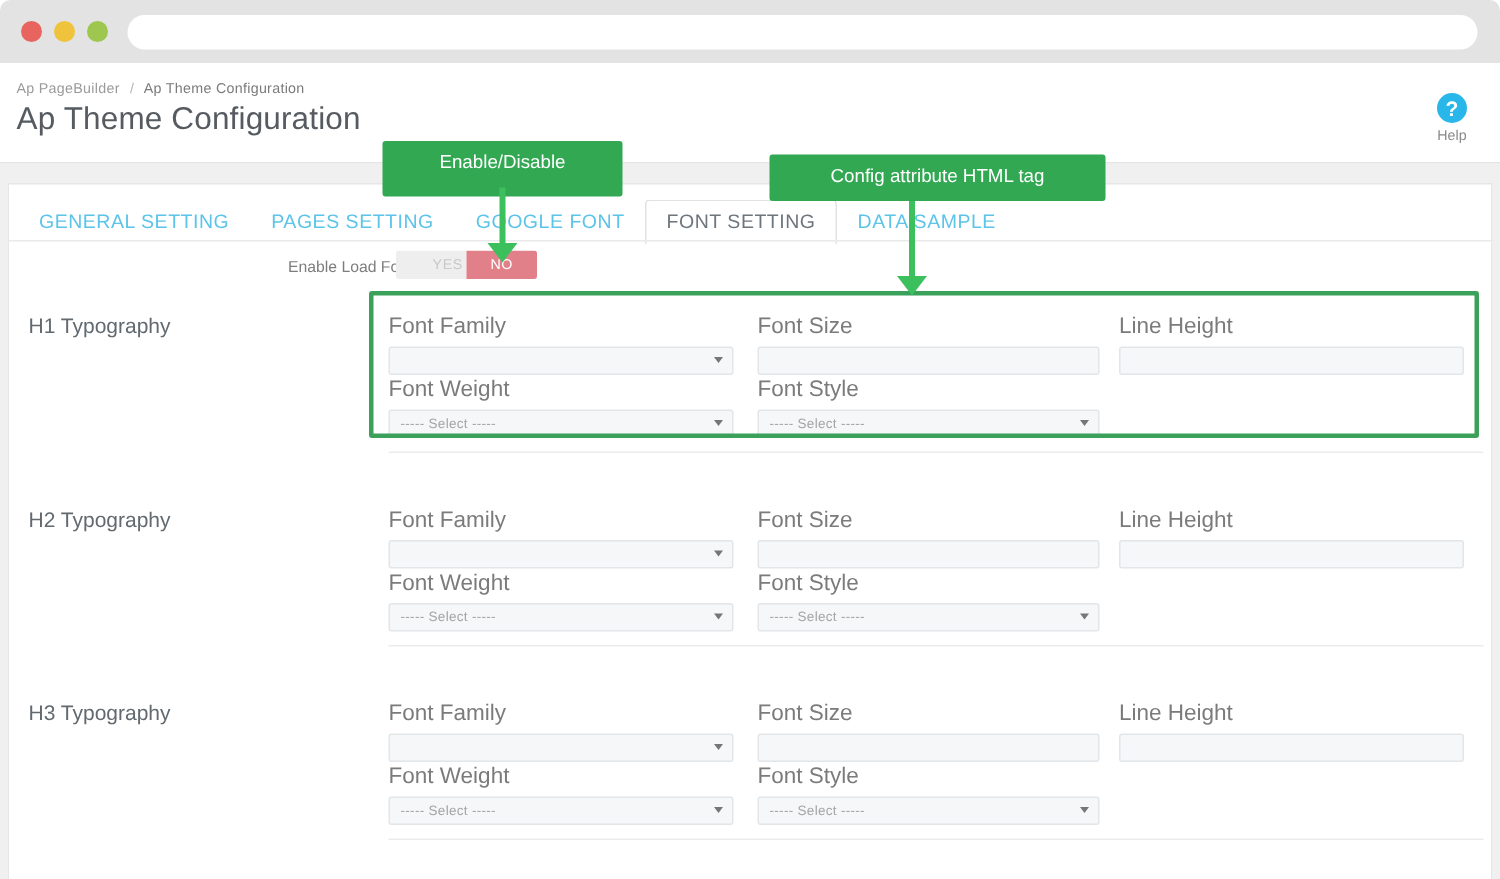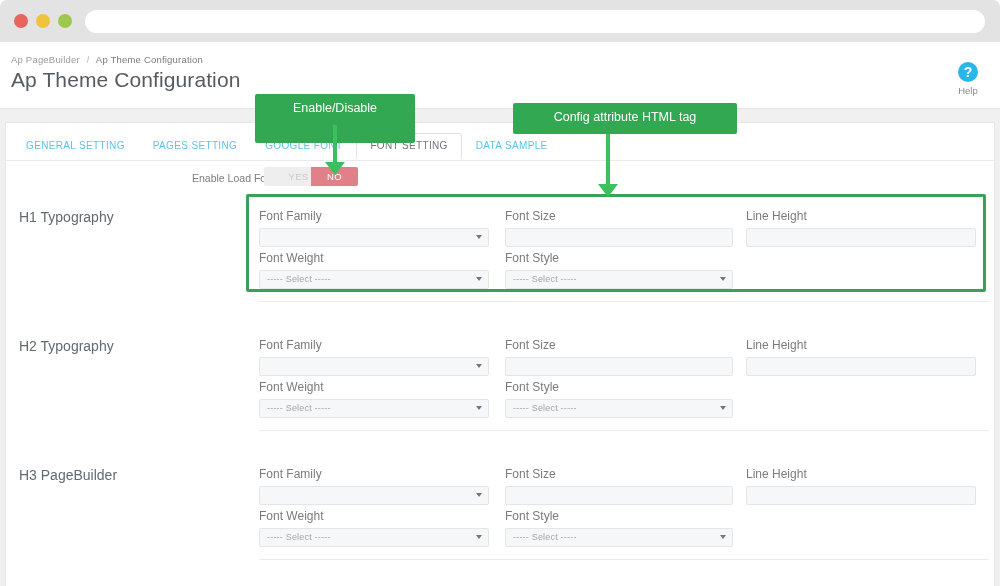--- a/index.html
+++ b/index.html
@@ -119,21 +119,21 @@
   
   .tabs {
     position: absolute;
     left: 6px; top: 10px;
     height: 28px;
     display: flex;
     align-items: flex-start;
   }
   .tab {
     padding: 6px 13px 7px 13px;
-    font-size: 10px;
+    font-size: 13px;
     color: #5bc4e8;
     letter-spacing: .35px;
     white-space: nowrap;
     background: transparent;
     border: 1px solid transparent;
     border-radius: 3px 3px 0 0;
   }
   .tab.active {
     color: #6e767d;
     background: #ffffff;
@@ -203,21 +203,21 @@
     height: 42px;
   }
   .field {
     position: absolute;
     top: 0;
   }
   .field.col1 { left: 0;    width: 230px; }
   .field.col2 { left: 246px; width: 228px; }
   .field.col3 { left: 487px; width: 230px; }
   .field-label {
-    font-size: 12px;
+    font-size: 15px;
     color: #7b7b7b;
     margin-bottom: 5px;
     white-space: nowrap;
   }
   .control {
     position: relative;
     height: 19px;
     background: #f5f7f8;
     border: 1px solid #e2e6e8;
     border-radius: 2px;
@@ -261,21 +261,21 @@
   .callout {
     position: absolute;
     background: #32a852;
     color: #ffffff;
     font-size: 12.5px;
     text-align: center;
     line-height: 29px;
     border-radius: 2px;
     white-space: nowrap;
   }
-  .callout.c1 { left: 255px; top: 94px; width: 160px; height: 49px; }
+  .callout.c1 { left: 255px; top: 94px; width: 160px; height: 37px; }
   .callout.c2 { left: 513px; top: 103px; width: 224px; height: 31px; }
 
   .arrow {
     position: absolute;
     width: 20px;
   }
   .arrow .shaft {
     position: absolute;
     left: 8px; top: 0;
     width: 4px;
@@ -426,21 +426,21 @@
               <span class="sel-text">----- Select -----</span>
               <span class="caret"></span>
             </div>
           </div>
         </div>
       </div>
     </div>
     <div class="divider" style="top:307px;"></div>
 
     <div class="section" style="top:344px;">
-      <div class="section-title">H3 PageBuilder</div>
+      <div class="section-title">H3 Typography</div>
       <div class="fields">
         <div class="field-row">
           <div class="field col1">
             <div class="field-label">Font Family</div>
             <div class="control">
               <span class="sel-text"></span>
               <span class="caret"></span>
             </div>
           </div>
           <div class="field col2">

